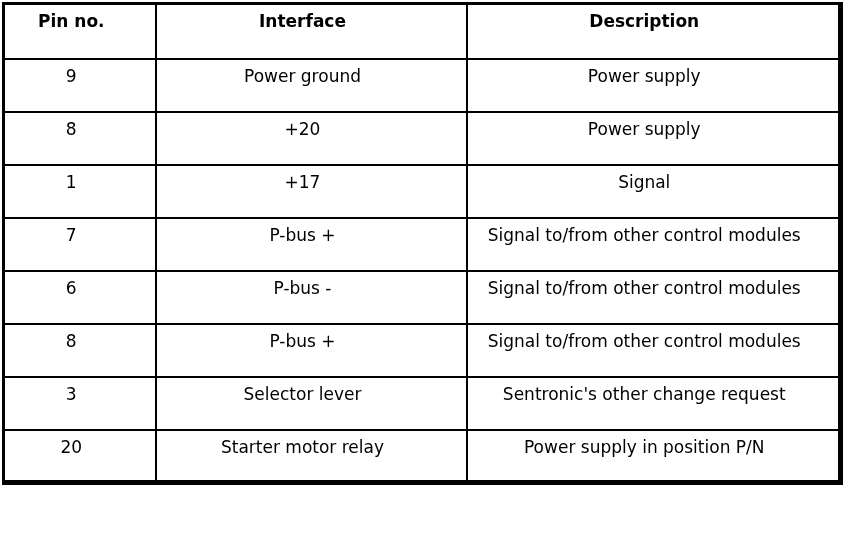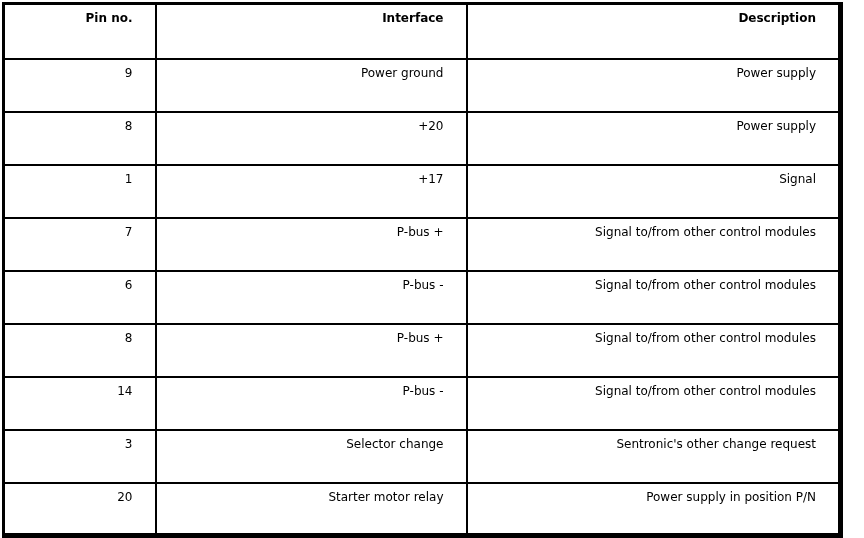--- a/index.html
+++ b/index.html
@@ -21,23 +21,23 @@
     width: 837px;
     border-top: 3px solid #000000;
     border-left: 3px solid #000000;
     border-right: 5px solid #000000;
     border-bottom: 5px solid #000000;
   }
   table.pin-table th,
   table.pin-table td {
     border: 2px solid #000000;
     vertical-align: top;
-    text-align: right;
+    text-align: center;
     padding: 6px 22px 0 5px;
-    font-size: 12px;
+    font-size: 17px;
     line-height: 1.25;
     overflow: hidden;
     white-space: nowrap;
   }
   table.pin-table th {
     font-weight: bold;
   }
   tr.header-row { height: 55px; }
   tr.data-row   { height: 53px; }
   col.col-pin        { width: 152px; }
@@ -85,27 +85,22 @@
       <td>6</td>
       <td>P-bus -</td>
       <td>Signal to/from other control modules</td>
     </tr>
     <tr class="data-row">
       <td>8</td>
       <td>P-bus +</td>
       <td>Signal to/from other control modules</td>
     </tr>
     <tr class="data-row">
-      <td>14</td>
-      <td>P-bus -</td>
-      <td>Signal to/from other control modules</td>
-    </tr>
-    <tr class="data-row">
       <td>3</td>
-      <td>Selector change</td>
+      <td>Selector lever</td>
       <td>Sentronic's other change request</td>
     </tr>
     <tr class="data-row">
       <td>20</td>
       <td>Starter motor relay</td>
       <td>Power supply in position P/N</td>
     </tr>
   </tbody>
 </table>
 

